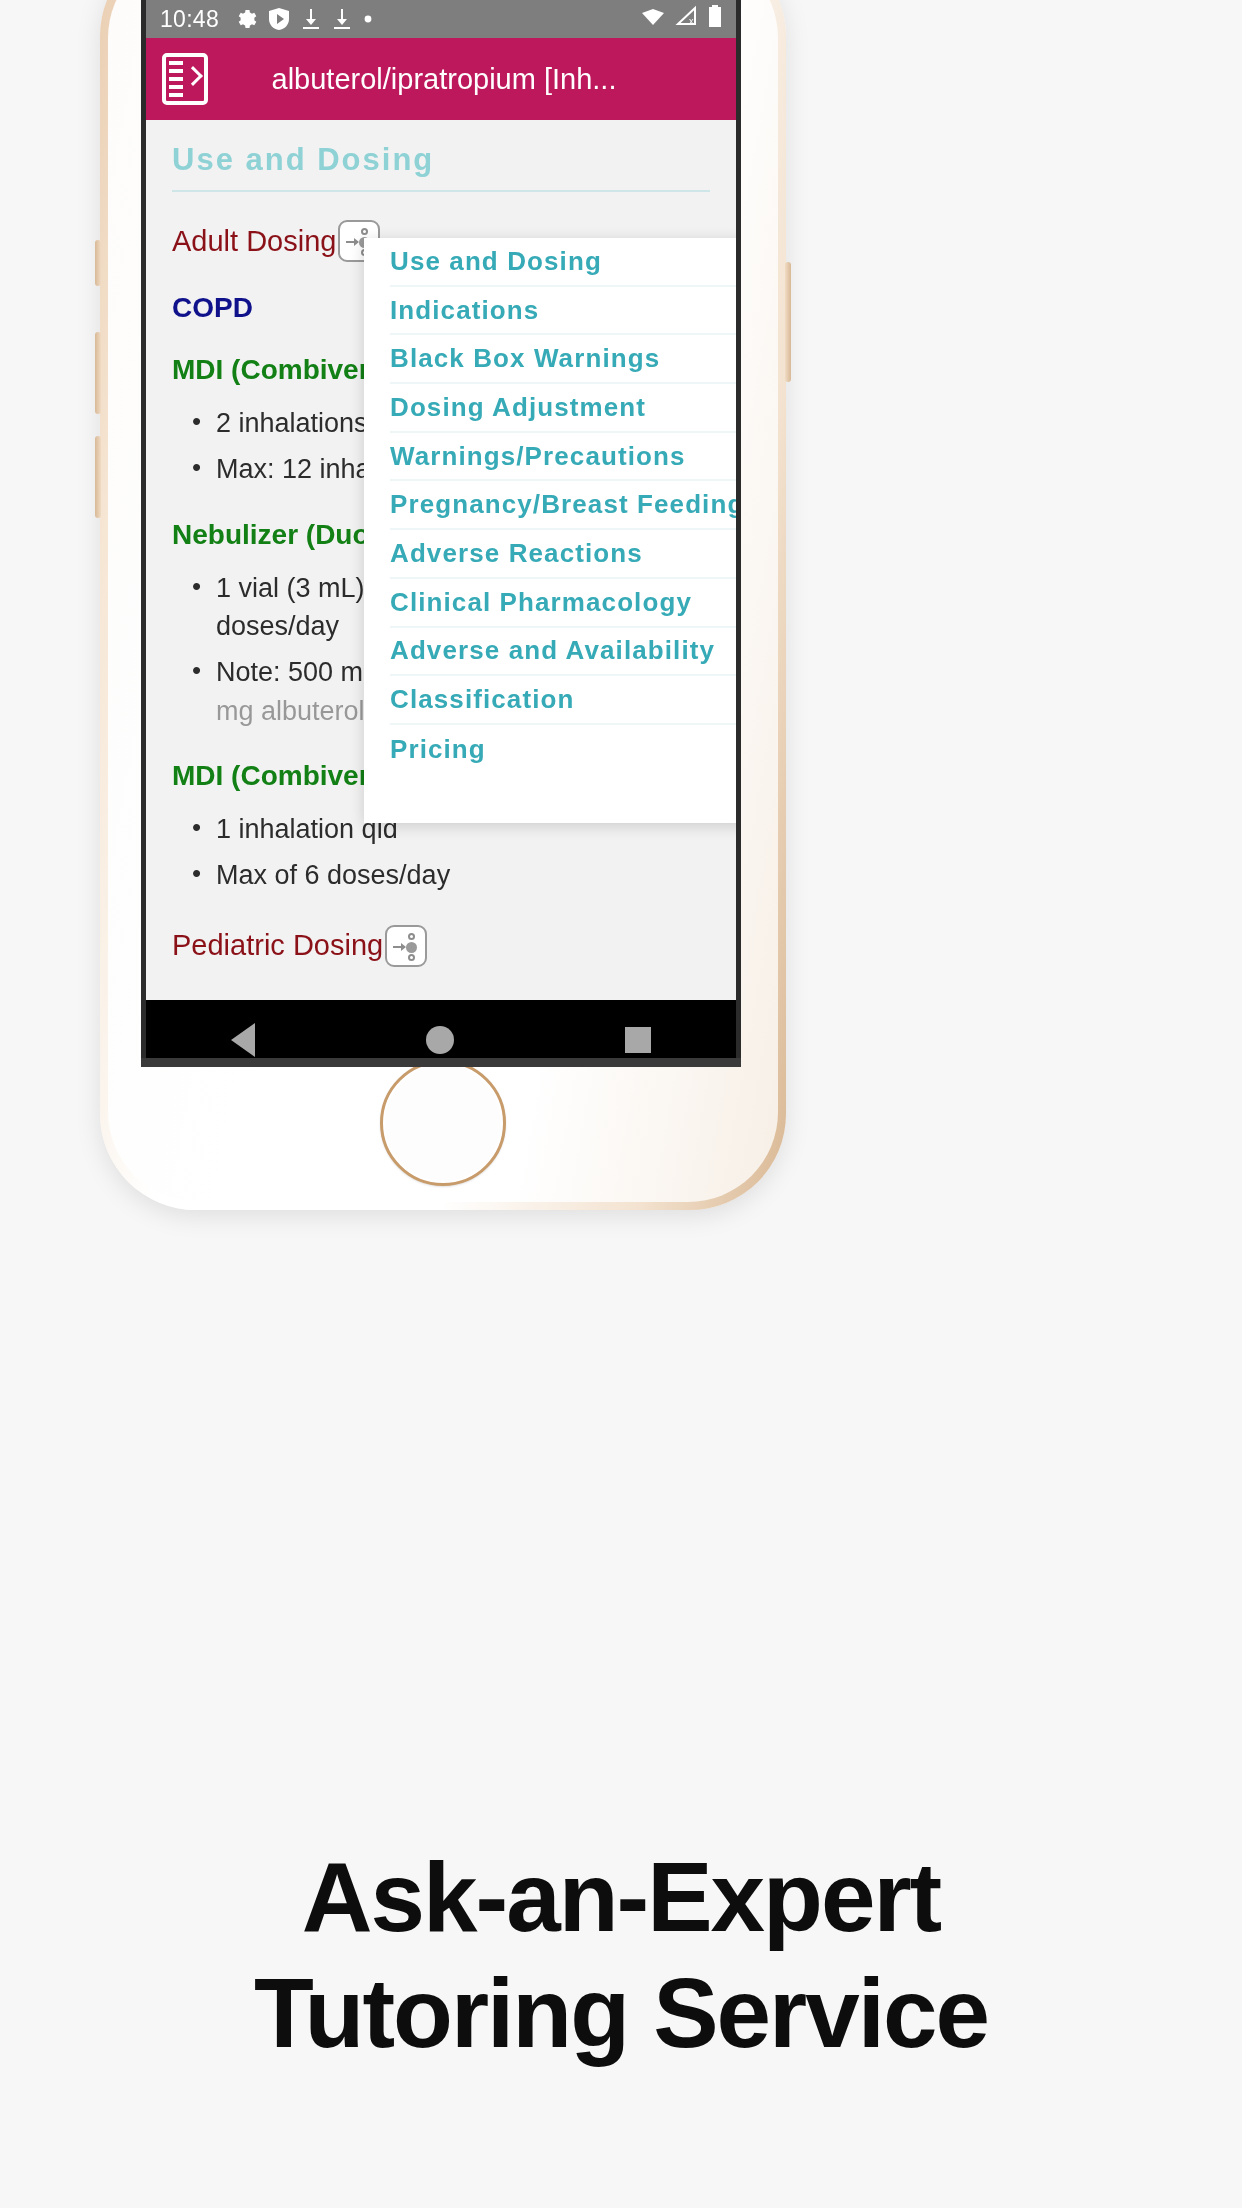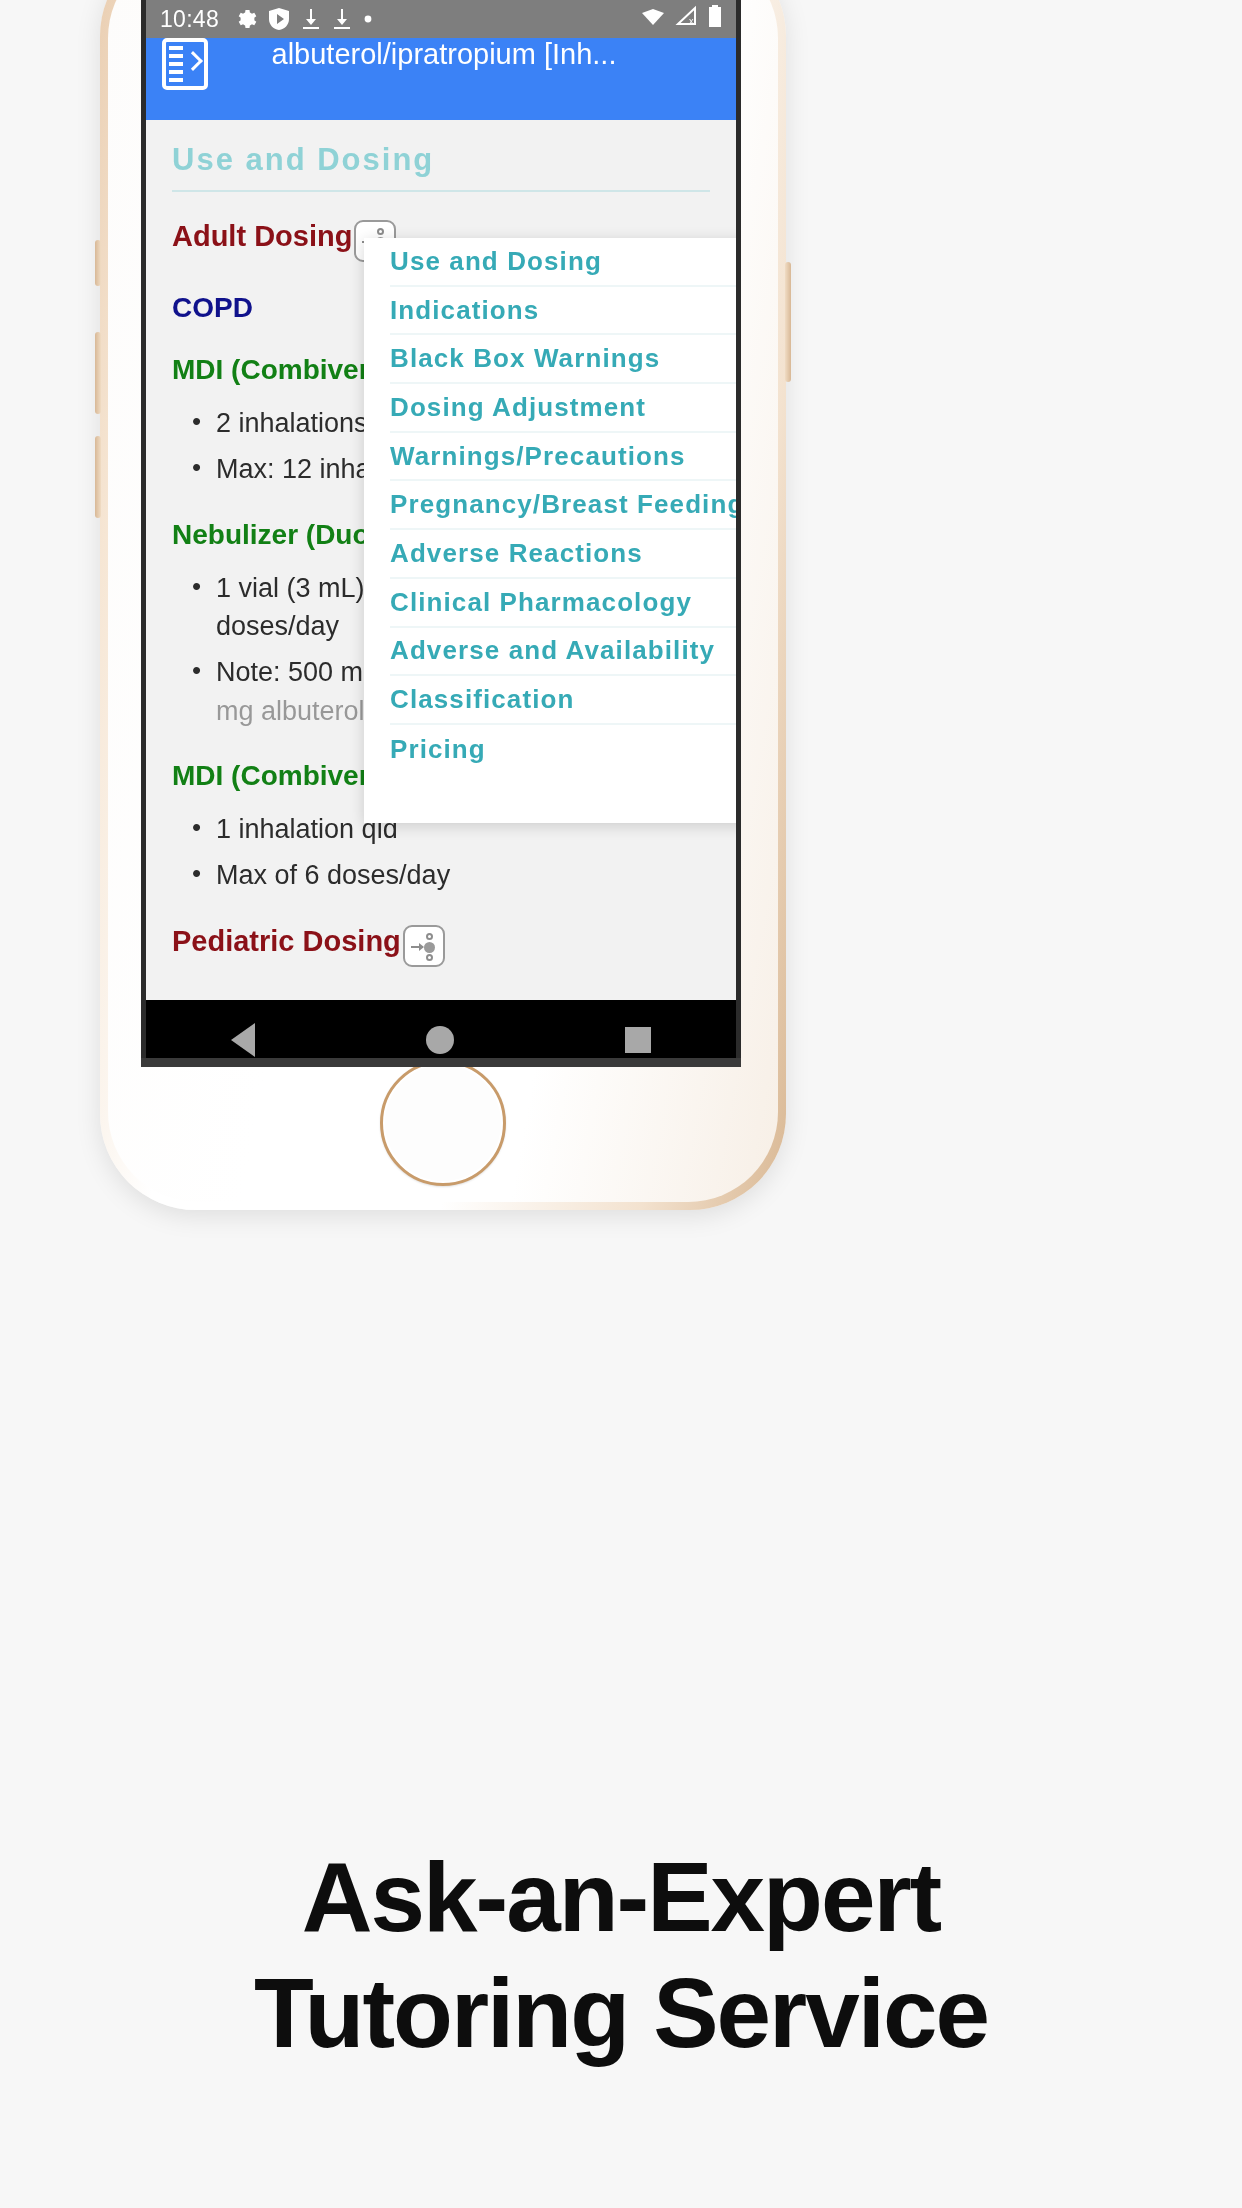--- a/index.html
+++ b/index.html
@@ -60,22 +60,22 @@
     height: 38px; background: #7e7e7e; color: #fff;
     display: flex; align-items: center; padding: 0 14px;
     font-size: 22px; letter-spacing: .3px;
   }
   .st-time { font-size: 23px; margin-right: 14px; text-align: center; }
   .st-ic { margin-right: 11px; display: inline-flex; align-items: center; }
   .st-right { margin-left: auto; display: flex; align-items: center; gap: 9px; }
 
   
   .appbar {
-    height: 82px; background: #3b82f6;
-    display: flex; align-items: flex-start; padding: 0 16px;
+    height: 82px; background: #be185d;
+    display: flex; align-items: center; padding: 0 16px;
     position: relative;
   }
   .appbar-icon {
     width: 46px; height: 52px; border: 4px solid #fff; border-radius: 5px;
     position: relative; flex: 0 0 auto;
   }
   .appbar-icon::before {
     content: ""; position: absolute; left: 3px; top: 4px;
     width: 14px; height: 36px;
     background: repeating-linear-gradient(#fff 0 4px, transparent 4px 8px);
@@ -97,22 +97,22 @@
     position: relative; height: 880px; background: #f2f2f2;
     padding: 22px 26px 12px 26px;
   }
   .sec-title {
     color: #8fd2d6; font-size: 31px; font-weight: bold;
     letter-spacing: 2px; white-space: nowrap;
   }
   .sec-rule { border-bottom: 2px solid #cfe6e8; margin: 12px 0 28px 0; }
 
   .dose-head {
-    display: flex; align-items: flex-start; gap: 2px;
-    color: #8b1118; font-size: 29px; font-weight: bold;
+    display: flex; align-items: center; gap: 2px;
+    color: #8b1118; font-size: 29px; font-weight: normal;
     margin-bottom: 30px;
   }
   .calc-btn {
     width: 42px; height: 42px; border: 2px solid #9a9a9a; border-radius: 9px;
     background: #fff; position: relative; flex: 0 0 auto;
   }
   .calc-btn .dot { position: absolute; border-radius: 50%; }
   .calc-btn .d-top { width: 7px; height: 7px; border: 2px solid #8d8d8d; background: #fff; left: 21px; top: 6px; }
   .calc-btn .d-mid { width: 11px; height: 11px; background: #9a9a9a; left: 19px; top: 15px; }
   .calc-btn .d-bot { width: 7px; height: 7px; border: 2px solid #8d8d8d; background: #fff; left: 21px; top: 27px; }

